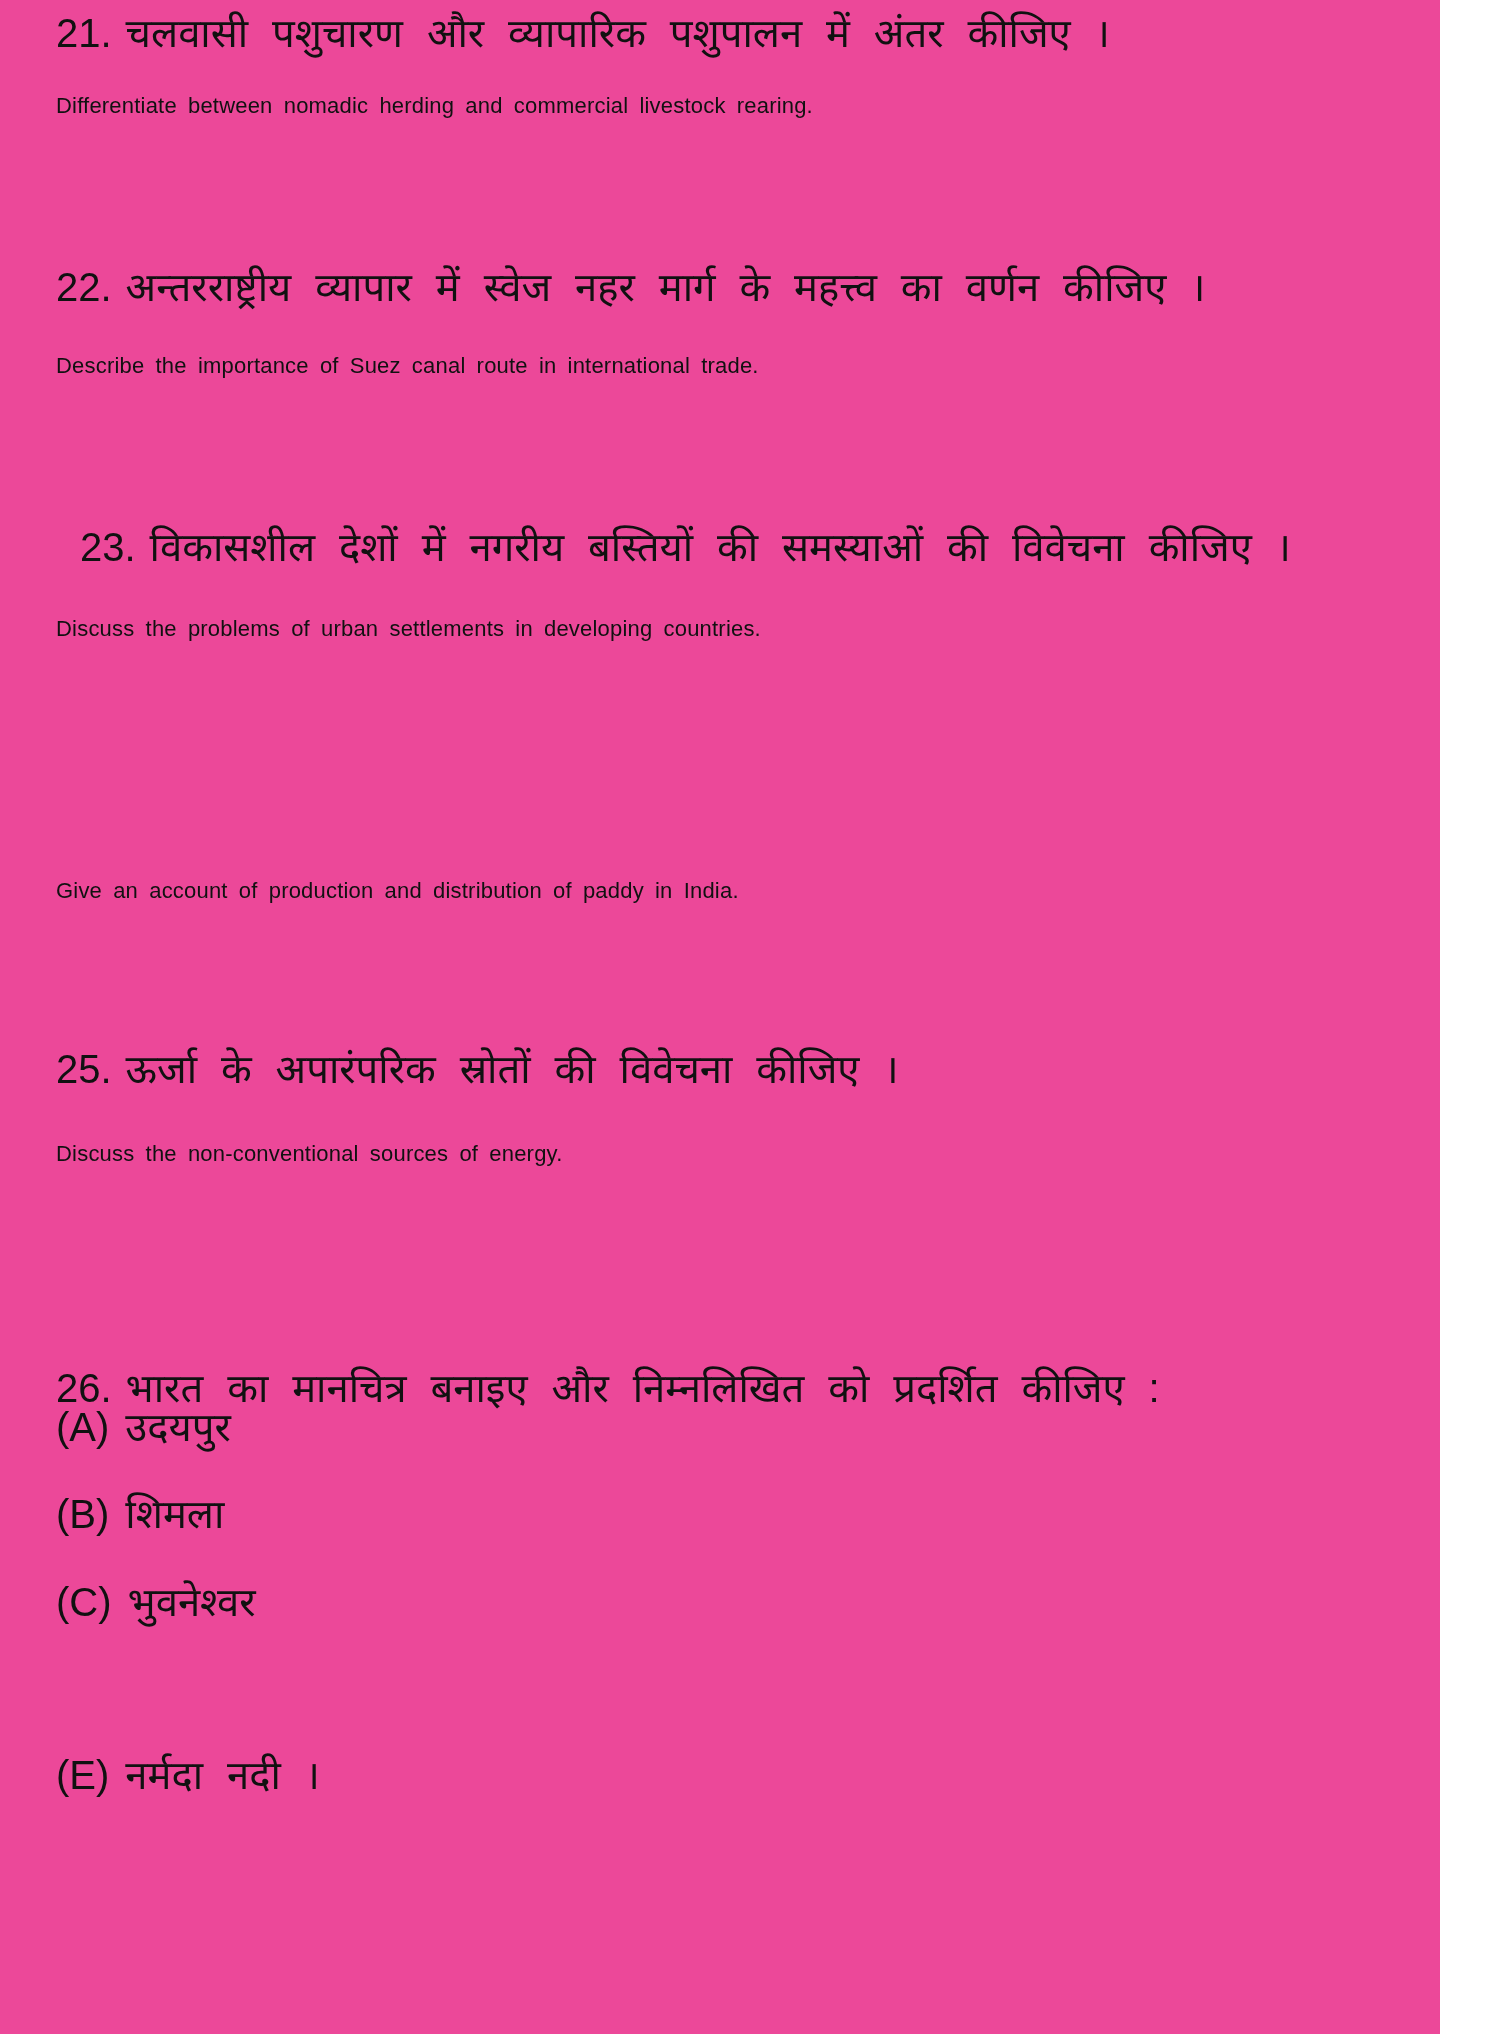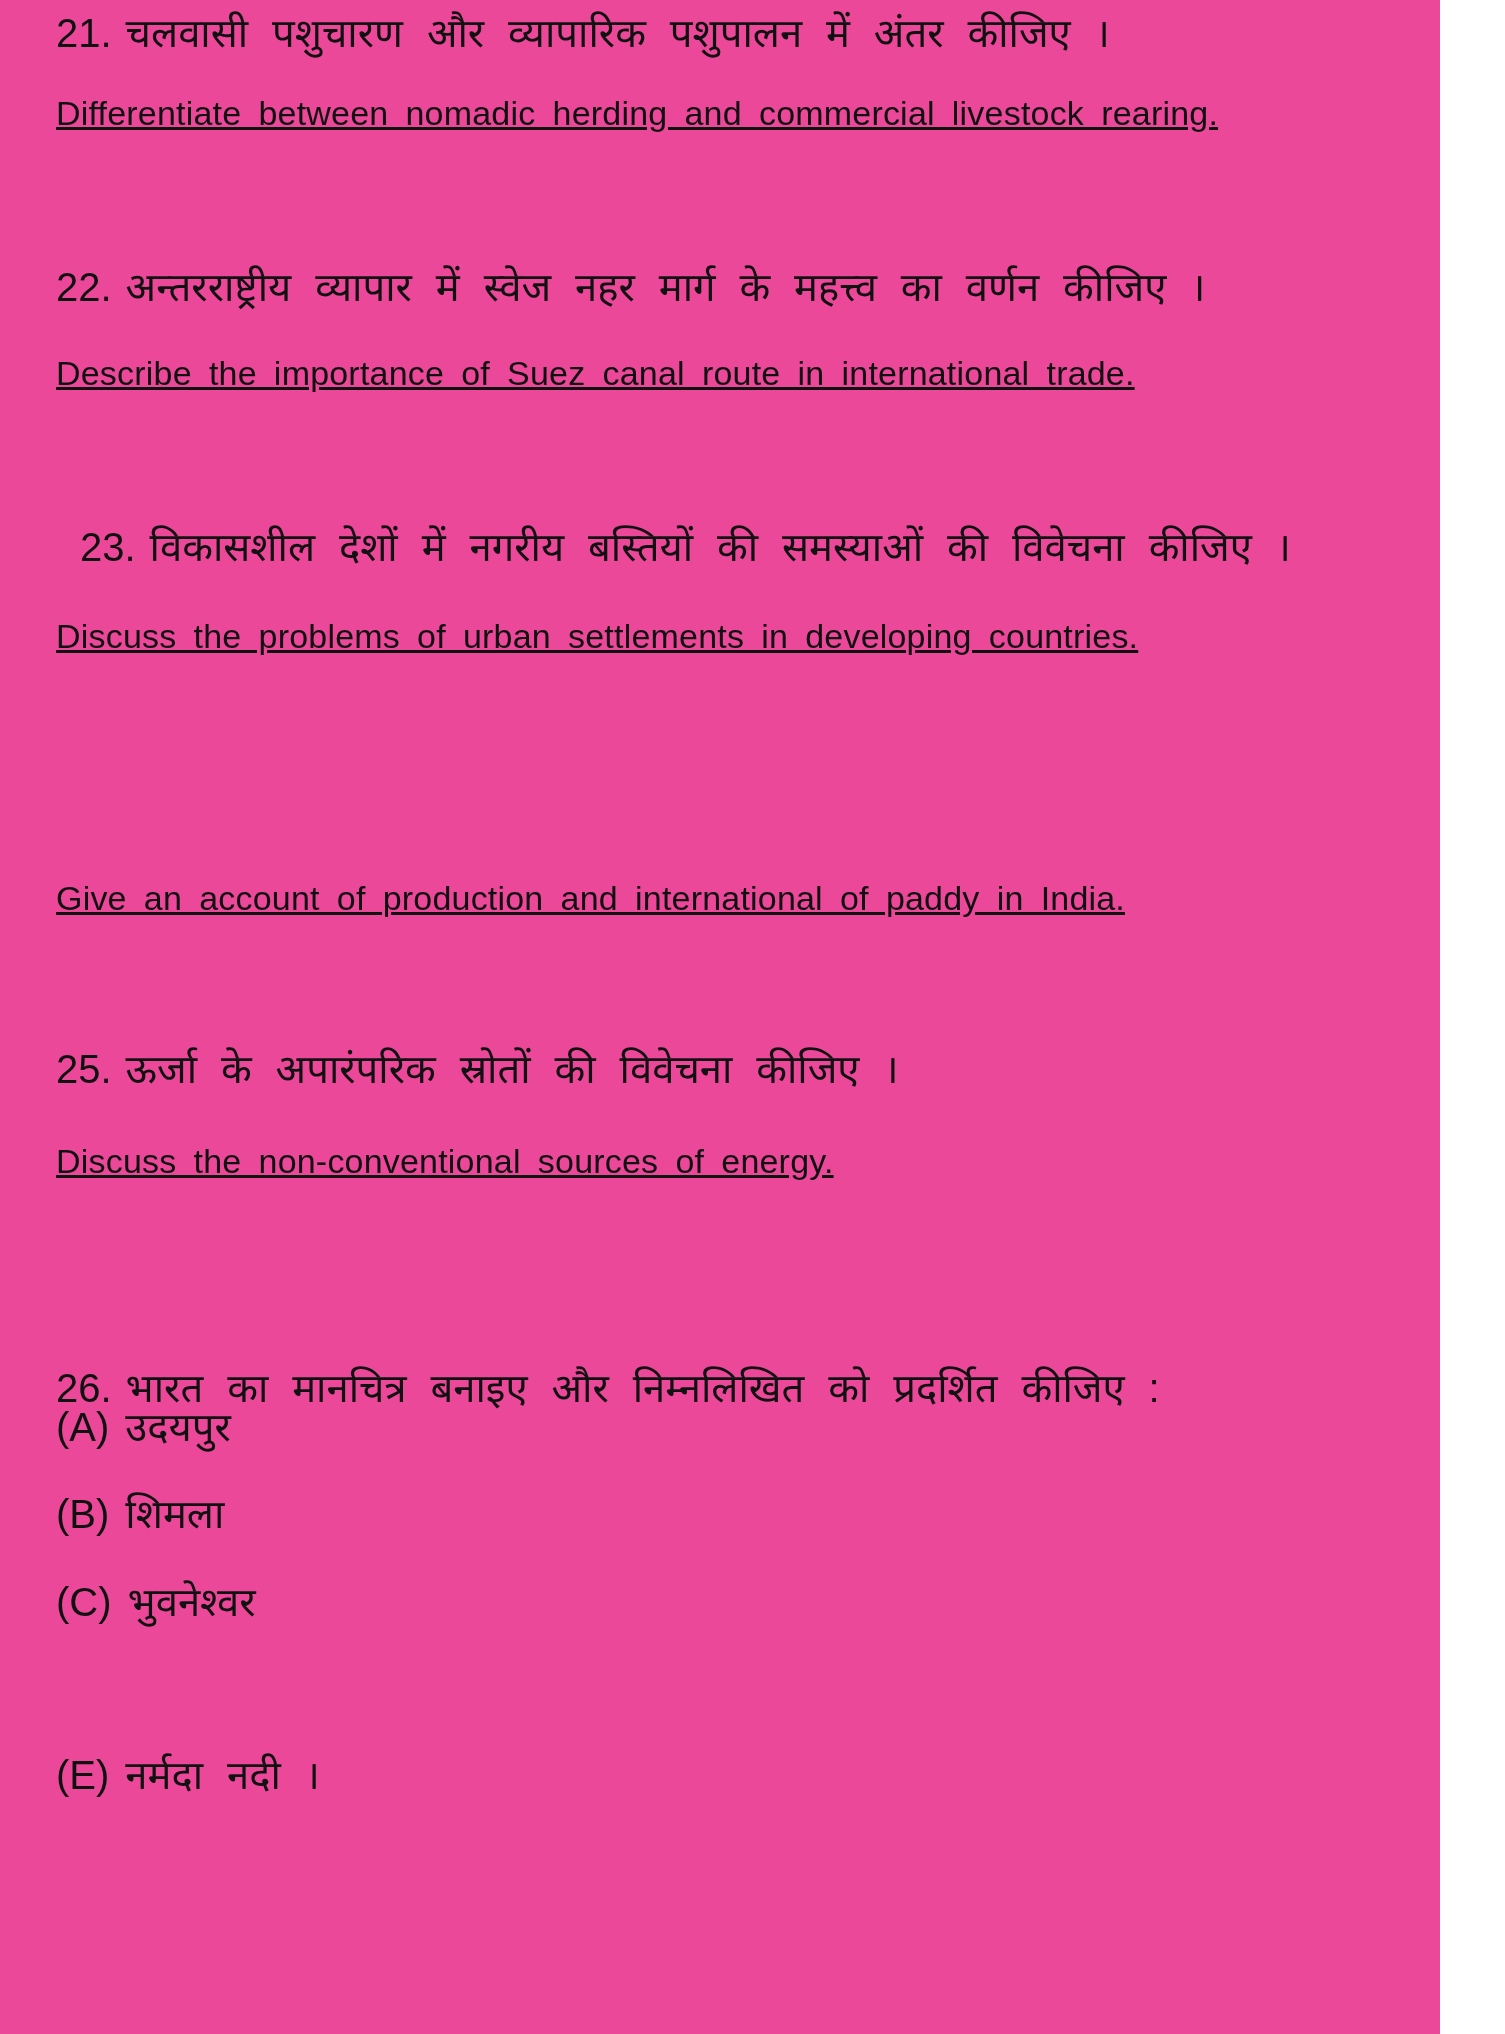--- a/index.html
+++ b/index.html
@@ -22,25 +22,24 @@
     right: 40px;
     white-space: nowrap;
     color: #111111;
   }
   .hindi {
     font-size: 40px;
     line-height: 1.25;
     word-spacing: 0.32em;
   }
   .english {
-    font-size: 34px;
+    font-size: 22px;
     line-height: 1.25;
     word-spacing: 0.22em;
     letter-spacing: 0.2px;
-    text-decoration: underline;
   }
   .qnum {
     margin-right: 14px;
   }
   .opt-label {
     margin-right: 16px;
   }
 </style>
 </head>
 <body>
@@ -55,21 +54,21 @@
   <div class="line hindi" style="top: 262px;">
     <span class="qnum">22.</span><span>अन्तरराष्ट्रीय व्यापार में स्वेज नहर मार्ग के महत्त्व का वर्णन कीजिए ।</span>
   </div>
   <div class="line english" style="top: 352px;">Describe the importance of Suez canal route in international trade.</div>
 
   <div class="line hindi" style="top: 522px; margin-left: 24px;">
     <span class="qnum">23.</span><span>विकासशील देशों में नगरीय बस्तियों की समस्याओं की विवेचना कीजिए ।</span>
   </div>
   <div class="line english" style="top: 615px;">Discuss the problems of urban settlements in developing countries.</div>
 
-  <div class="line english" style="top: 877px;">Give an account of production and international of paddy in India.</div>
+  <div class="line english" style="top: 877px;">Give an account of production and distribution of paddy in India.</div>
 
   <div class="line hindi" style="top: 1044px;">
     <span class="qnum">25.</span><span>ऊर्जा के अपारंपरिक स्रोतों की विवेचना कीजिए ।</span>
   </div>
   <div class="line english" style="top: 1140px;">Discuss the non-conventional sources of energy.</div>
 
   <div class="line hindi" style="top: 1315px; margin-top: 48px;">
     <span class="qnum">26.</span><span>भारत का मानचित्र बनाइए और निम्नलिखित को प्रदर्शित कीजिए :</span>
   </div>
 

